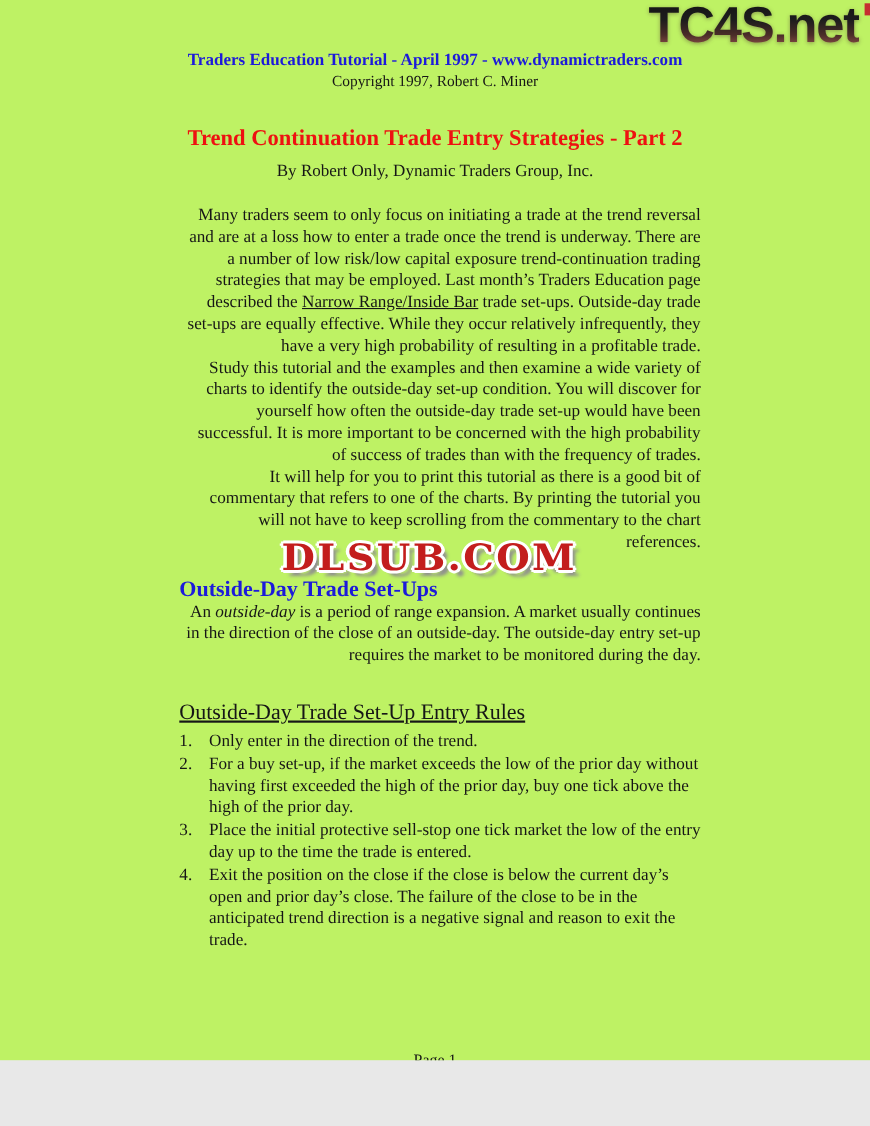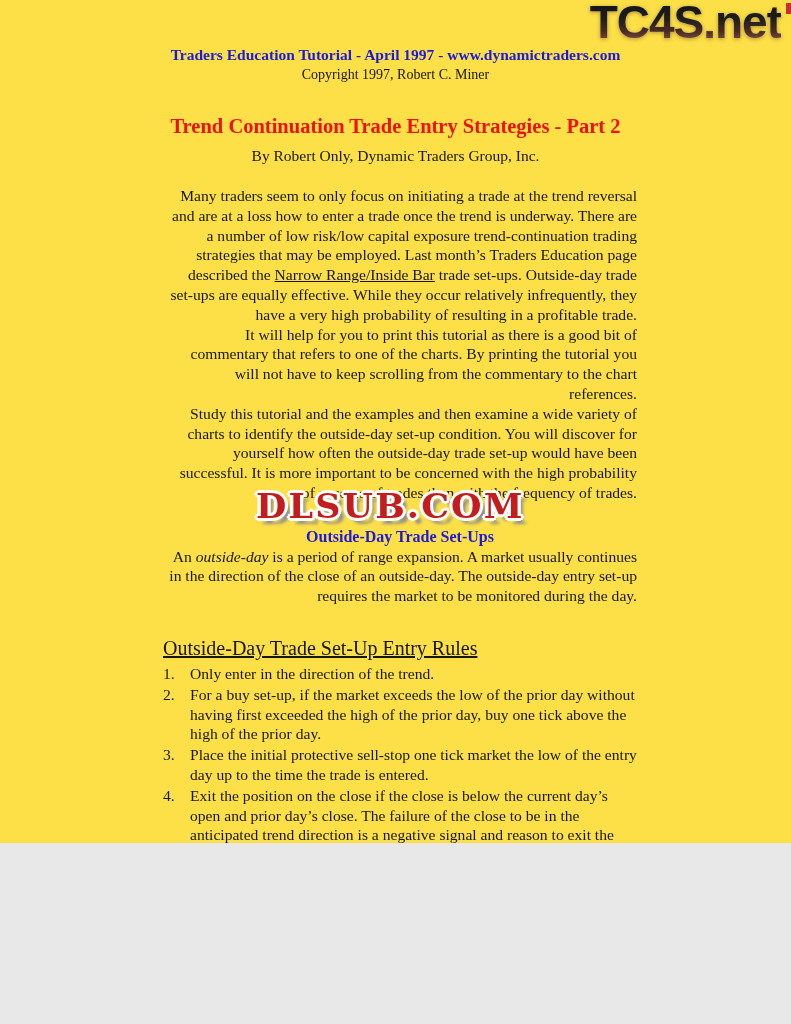--- a/index.html
+++ b/index.html
@@ -1,18 +1,18 @@
 <!DOCTYPE html>
 <html><head>
 <meta charset="utf-8">
 <style>
   html,body { margin:0; padding:0; background:#e8e8e8; }
   .page {
-    position:relative; width:791px; height:843px; margin:0 auto;
-    background:#fde047; overflow:hidden;
+    position:relative; width:791px; height:964px; margin:0 auto;
+    background:#bef264; overflow:hidden;
     font-family:"Liberation Serif", serif; color:#161616;
   }
 
   
   .tc4s {
     position:absolute; top:0px; right:10px;
     font-family:"Liberation Sans", sans-serif; font-weight:bold;
     font-size:46px; line-height:44px; letter-spacing:-1px;
     background:linear-gradient(180deg,#141414 0%,#1d1d1d 42%,#4a2c28 72%,#96564c 100%);
     -webkit-background-clip:text; background-clip:text; color:transparent;
@@ -30,21 +30,21 @@
     color:#ee1111; font-weight:bold; font-size:20.5px; margin:0;font-family:Liberation Serif, serif;
   }
   .byline { position:absolute; top:147px; left:0; width:100%; text-align:center; font-size:15.5px; }
 
   .body-col { position:absolute; left:163px; top:186px; width:474px; font-size:15.6px; line-height:19.8px; }
   .body-col p { margin:0;text-align:right; }
   p.indent { text-indent:26px; }
   .u { text-decoration:underline; }
   .em { font-style:italic; }
 
-  .blue-head { margin:24px 0 0 0; color:#1c1ada; font-weight:bold; font-size:16px; line-height:19.8px;text-align:center; }
+  .blue-head { margin:24px 0 0 0; color:#1c1ada; font-weight:bold; font-size:20px; line-height:19.8px; }
   .rules-head {
     margin:32px 0 5px 0; font-weight:normal; font-size:20px; line-height:21px;
     text-decoration:underline; display:inline-block;
   }
   .rules { list-style:none; margin:0; padding:0; }
   .rules li { display:flex; margin:0 0 1px 0; }
   .rules .num { width:27px; flex:0 0 27px; }
   .rules .rule-text { flex:1; }
 
   
@@ -84,23 +84,23 @@
   <div class="hdr-blue">Traders Education Tutorial - April 1997 - www.dynamictraders.com</div>
   <div class="copyright">Copyright 1997, Robert C. Miner</div>
 
   <h1 class="title">Trend Continuation Trade Entry Strategies - Part 2</h1>
   <div class="byline">By Robert Only, Dynamic Traders Group, Inc.</div>
 
   <div class="body-col">
 
     <p><span>Many traders seem to only focus on initiating a trade at the trend reversal and are at a loss how to enter a trade once the trend is underway. There are a number of low risk/low capital exposure trend-continuation trading strategies that may be employed. Last month’s Traders Education page described the </span><span class="u">Narrow Range/Inside Bar</span><span> trade set-ups. Outside-day trade set-ups are equally effective. While they occur relatively infrequently, they have a very high probability of resulting in a profitable trade.</span></p>
 
+    <p class="indent">Study this tutorial and the examples and then examine a wide variety of charts to identify the outside-day set-up condition. You will discover for yourself how often the outside-day trade set-up would have been successful. It is more important to be concerned with the high probability of success of trades than with the frequency of trades.</p>
+
     <p class="indent">It will help for you to print this tutorial as there is a good bit of commentary that refers to one of the charts. By printing the tutorial you will not have to keep scrolling from the commentary to the chart references.</p>
-
-    <p class="indent">Study this tutorial and the examples and then examine a wide variety of charts to identify the outside-day set-up condition. You will discover for yourself how often the outside-day trade set-up would have been successful. It is more important to be concerned with the high probability of success of trades than with the frequency of trades.</p>
 
     <h2 class="blue-head">Outside-Day Trade Set-Ups</h2>
 
     <p><span>An </span><span class="em">outside-day</span><span> is a period of range expansion. A market usually continues in the direction of the close of an outside-day. The outside-day entry set-up requires the market to be monitored during the day.</span></p>
 
     <h3 class="rules-head">Outside-Day Trade Set-Up Entry Rules</h3>
 
     <ol class="rules">
       <li>
           <span class="num">1.</span>

